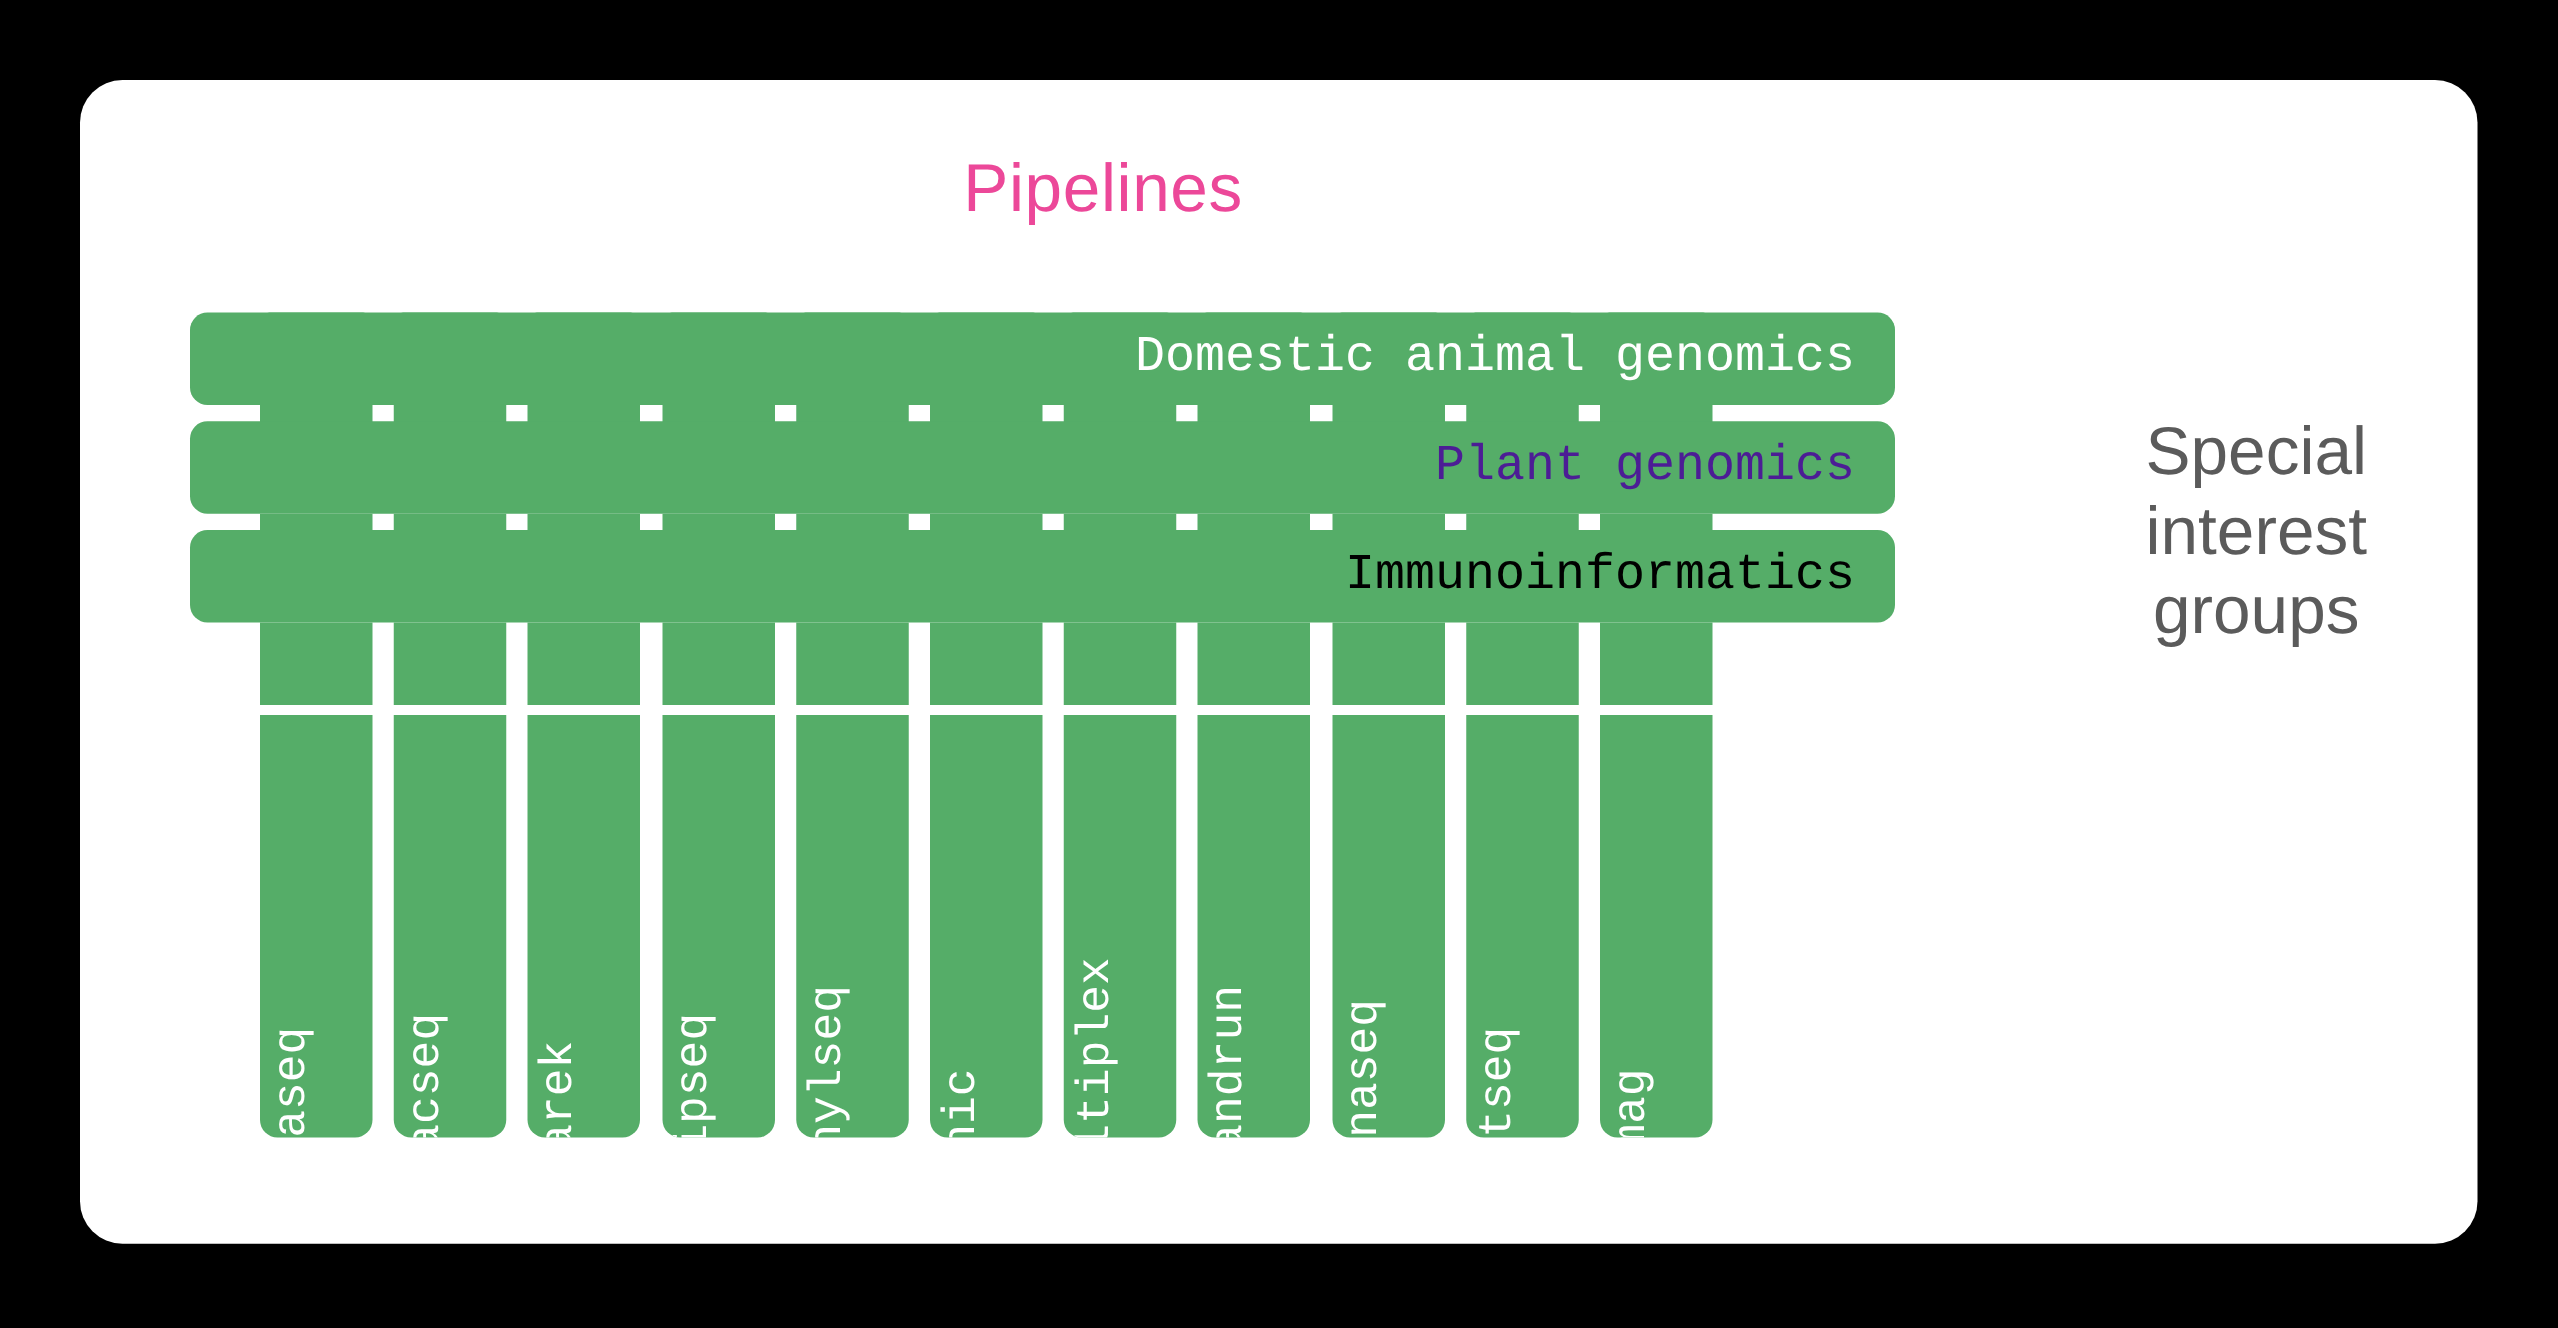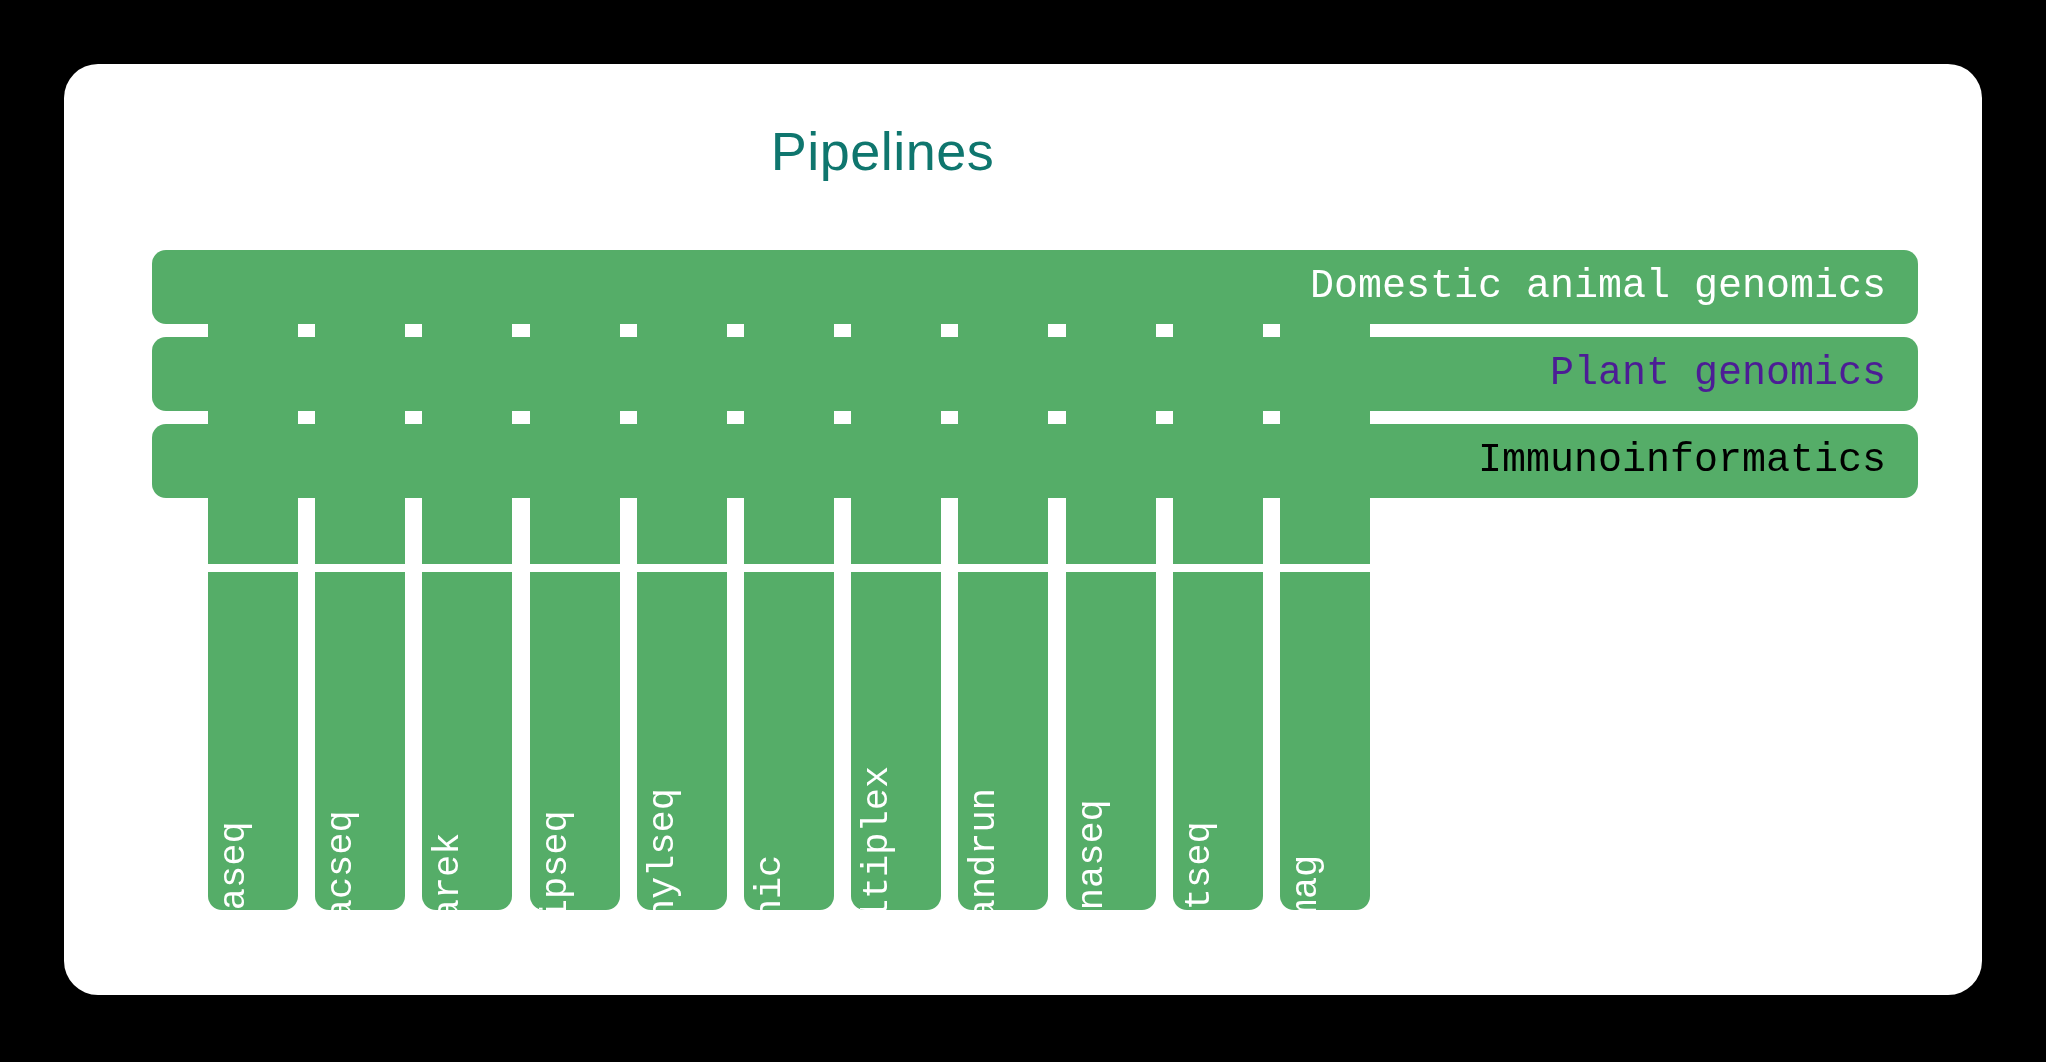--- a/index.html
+++ b/index.html
@@ -83,21 +83,21 @@
     position: absolute;
     left: 152px;
     width: 1461px;
     background: #ffffff;
   }
 
   
   .sig-bar {
     position: absolute;
     left: 152px;
-    width: 1766px;
+    width: 1364px;
     height: 74px;
     background: #55ad68;
     border-radius: 14px;
     display: flex;
     align-items: center;
     justify-content: flex-end;
     box-sizing: border-box;
     padding-right: 32px;
   }
   .sig-label {
@@ -124,21 +124,21 @@
   }
   #sig-caption div { white-space: nowrap; }
 </style>
 </head>
 <body>
 
 <div id="stage" style="background: rgb(0, 0, 0);">
 
   <div id="card" style="background: rgb(255, 255, 255);"></div>
 
-  <div id="page-title" style="color: #0f766e;">Pipelines</div>
+  <div id="page-title" style="color: #ec4899;">Pipelines</div>
 
   <div id="diagram">
 
     <div id="columns-layer">
         <div class="col" style="left: 208px; top: 248px; width: 90px; height: 662px; background: rgb(85, 173, 104);">
           <span class="col-label" style="color: rgb(255, 255, 255);">rnaseq</span>
         </div>
         <div class="col" style="left: 315px; top: 248px; width: 90px; height: 662px; background: rgb(85, 173, 104);">
           <span class="col-label" style="color: rgb(255, 255, 255);">atacseq</span>
         </div>
@@ -187,14 +187,19 @@
         </div>
         <div class="sig-bar" style="top: 337px; height: 74px; background: rgb(85, 173, 104);">
           <span class="sig-label" style="color: #4c1d95;">Plant genomics</span>
         </div>
         <div class="sig-bar" style="top: 424px; height: 74px; background: rgb(85, 173, 104);">
           <span class="sig-label" style="color: #000000;">Immunoinformatics</span>
         </div>
       </div>
   </div>
 
+  <div id="sig-caption" style="color: rgb(91, 91, 91);">
+    <div>Special</div>
+    <div>interest</div>
+    <div>groups</div>
+  </div>
 
 </div>
 
 </body></html>

